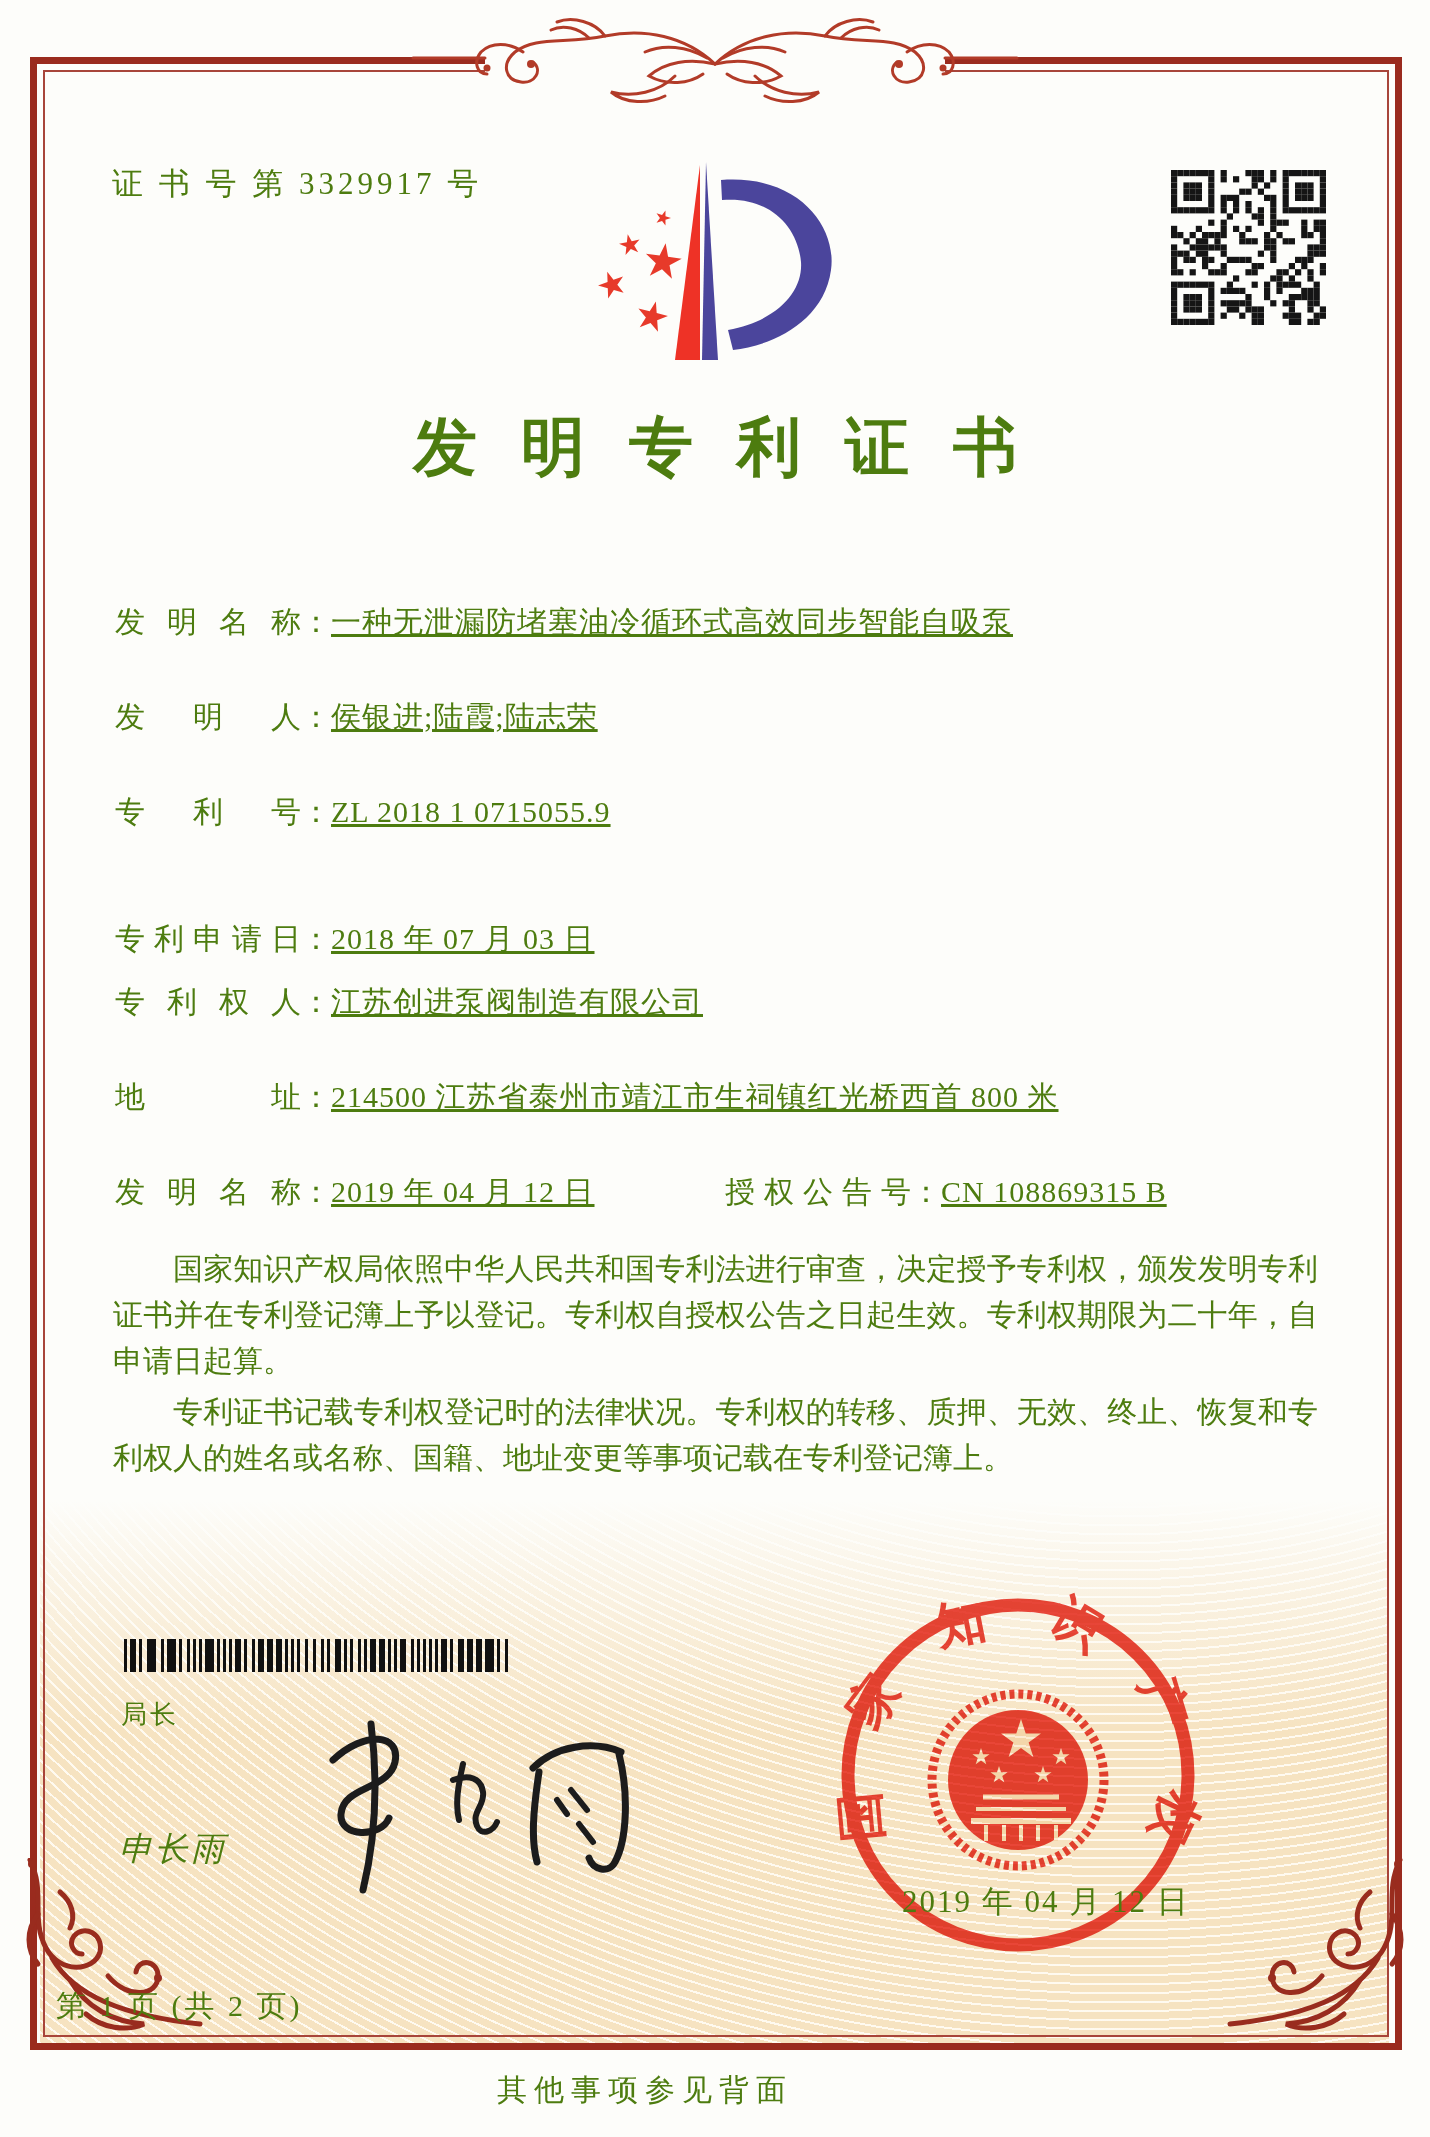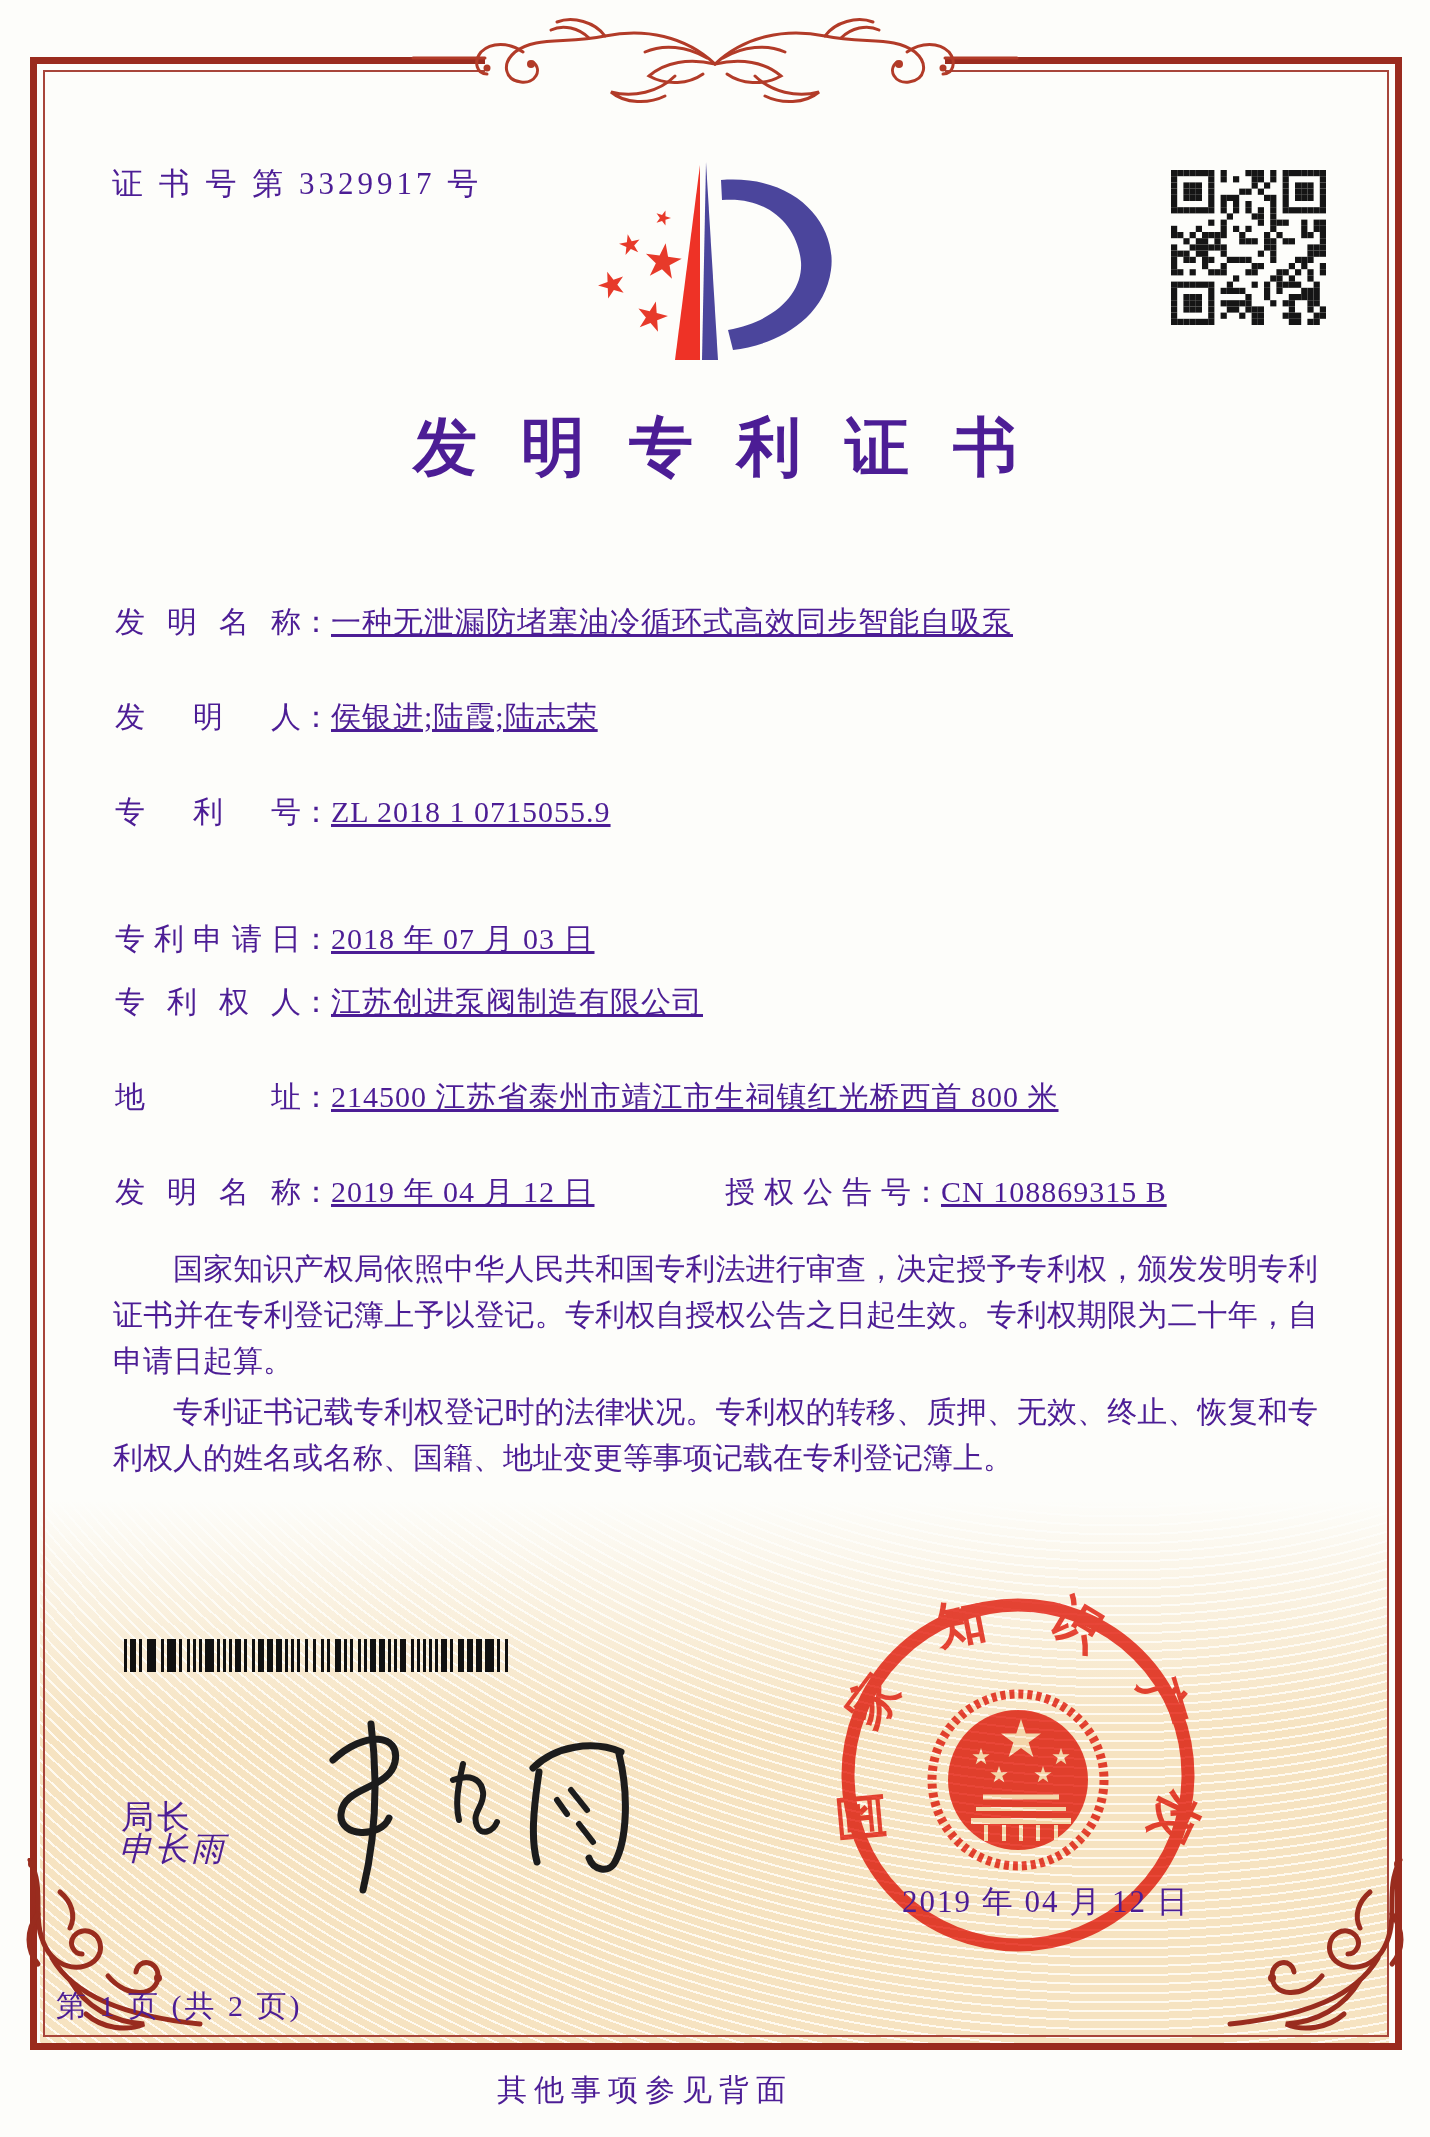--- a/index.html
+++ b/index.html
@@ -1,17 +1,17 @@
 <!DOCTYPE html>
 <html><head>
 <meta charset="utf-8">
 <style>
   html,body{margin:0;padding:0;background:#e9e9e9;}
   .page{position:relative;width:1430px;height:2137px;margin:0 auto;background:#fdfdfa;
-        font-family:"Liberation Serif","DejaVu Serif",serif;color:#4c1d95;overflow:hidden;}
+        font-family:"Liberation Serif","DejaVu Serif",serif;color:#4d7c0f;overflow:hidden;}
   .abs{position:absolute;}
 
   
   .frame-outer{position:absolute;left:30px;top:57px;width:1372px;height:1993px;
                border:7px solid #9a2b1e;box-sizing:border-box;}
   .frame-inner{position:absolute;inset:6px;border:2px solid #a8453a;}
 
   
   .guilloche{position:absolute;left:40px;right:41px;top:1500px;height:546px;
      background-color:#f6e3c1;
@@ -27,21 +27,21 @@
 
   .field-row{left:115px;font-size:30px;white-space:nowrap;line-height:38px;}
   .flabel{display:inline-block;width:186px;text-align:justify;text-align-last:justify;vertical-align:top;}
   .fcolon{display:inline-block;width:30px;vertical-align:top;}
   .fvalue{display:inline-block;vertical-align:top;letter-spacing:1px;text-decoration:underline;}
 
   .paras{left:113px;width:1205px;top:1246px;font-size:30px;line-height:46px;text-align:justify;}
   .paras p{margin:0;text-indent:2em;}
   .paras p + p{margin-top:5px;}
 
-  .director-title{left:121px;top:1795px;font-size:33px;letter-spacing:3px;}
+  .director-title{left:121px;top:1697px;font-size:26px;letter-spacing:3px;}
   .director-name{left:119px;top:1827px;font-size:33px;letter-spacing:3px;font-style:italic;}
 
   .seal-svg{left:818px;top:1575px;mix-blend-mode:multiply;opacity:.93;}
   .seal-date{left:902px;top:1881px;font-size:31px;letter-spacing:2px;z-index:6;}
 
   .page-footer{left:56px;width:1190px;top:1986px;text-align:left;font-size:30px;letter-spacing:3px;}
   .back-note{left:55px;width:1180px;top:2070px;text-align:center;font-size:30px;letter-spacing:7px;}
 
   .corner-right{transform:scaleX(-1);}
   svg{display:block;}

